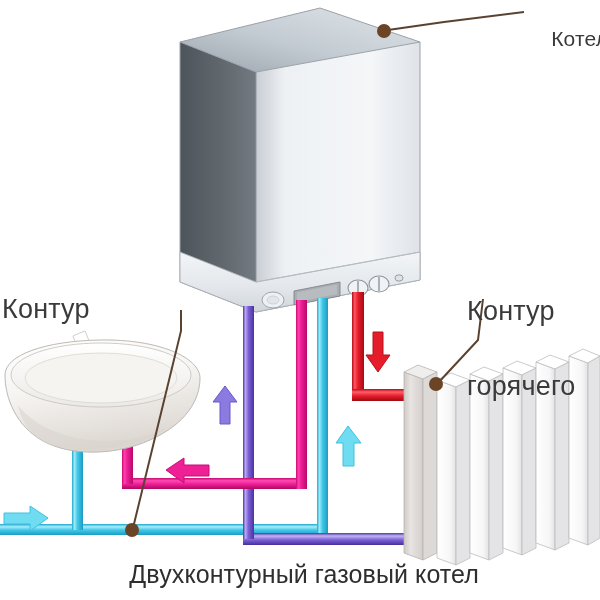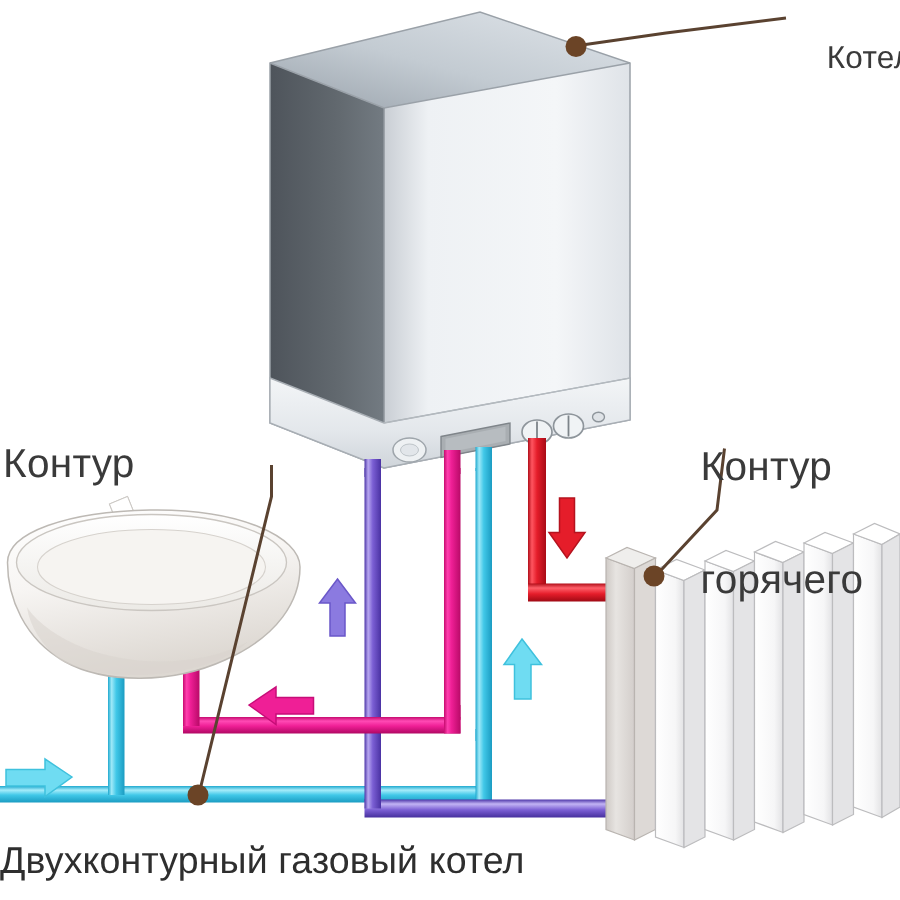--- a/index.html
+++ b/index.html
@@ -45,21 +45,21 @@
   }
   #label-heating {
     left: 467px;
     top: 249px;
   }
   #caption {
     position: absolute;
     left: 0;
     top: 559px;
     width: 479px;
-    text-align: left;
+    text-align: right;
     color: #2e2e2e;
     font-size: 25px;
     line-height: 30px;
     letter-spacing: 0.1px;
     user-select: none;
   }
 </style>
 </head>
 <body>
 

